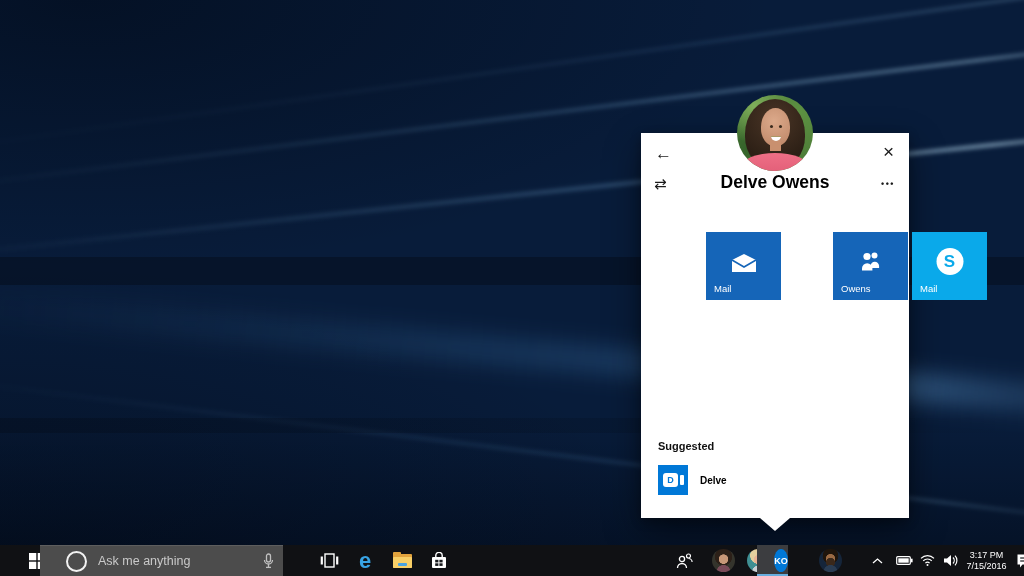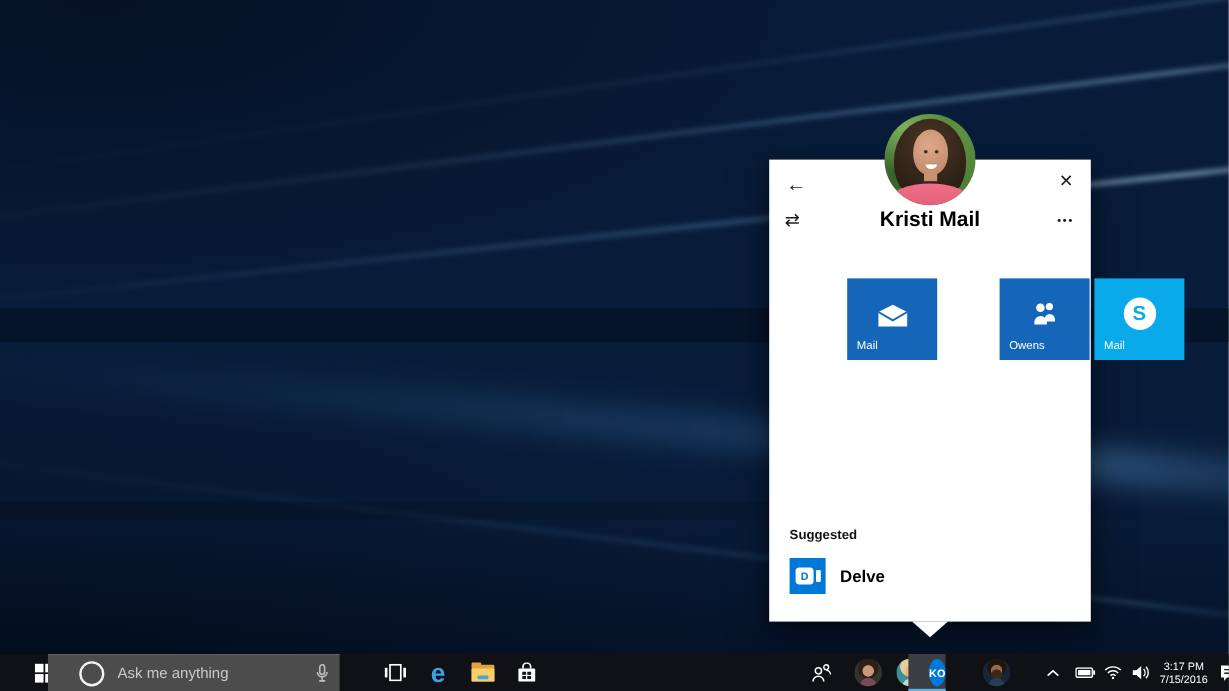--- a/index.html
+++ b/index.html
@@ -74,21 +74,21 @@
   .tile .t-icon{position:absolute;left:50%;transform:translateX(-50%);}
   .skype-circle{top:16px;width:27px;height:27px;border-radius:50%;background:#fff;
     display:flex;align-items:center;justify-content:center;font-weight:700;font-size:17px;color:#0aa9ea;}
   
   .suggested-h{position:absolute;left:17px;top:307px;font-size:11px;font-weight:700;color:#111;}
   .suggested-row{position:absolute;left:17px;top:332px;display:flex;align-items:center;gap:12px;}
   .delve-icon{width:30px;height:30px;background:#0078d7;position:relative;}
   .delve-plate{position:absolute;left:5px;top:8px;width:15px;height:14px;background:#fff;border-radius:3px;
     display:flex;align-items:center;justify-content:center;font-size:9px;font-weight:700;color:#0078d7;}
   .delve-side{position:absolute;left:22px;top:10px;width:4px;height:10px;background:#fff;border-radius:1px;}
-  .suggested-label{font-size:14px;font-weight:700;color:#000;}
+  .suggested-label{font-size:10px;font-weight:700;color:#000;}
   
   .taskbar{position:absolute;left:0;top:545px;width:1024px;height:31px;background:#101114;z-index:5;}
   .tb{position:absolute;top:0;height:31px;display:flex;align-items:center;justify-content:center;padding-left:17px;}
   .start{left:0;width:40px;}
   .searchbox{left:40px;width:243px;background:#4c4c4c;border-top:1px solid #5e5e5e;box-sizing:border-box;
     display:flex;align-items:center;}
   .cortana-ring{width:17px;height:17px;border:2.5px solid #f2f2f2;border-radius:50%;margin-left:9px;flex:none;}
   .searchbox input{flex:1;background:transparent;border:none;outline:none;margin-left:9px;
     font-size:12.5px;color:#e8e8e8;font-family:inherit;min-width:0;}
   .searchbox input::placeholder{color:#c9c9c9;opacity:1;}
@@ -151,21 +151,21 @@
       <div class="eye l"></div>
       <div class="eye r"></div>
       <div class="mouth"></div>
     </div>
     <div class="neck"></div>
     <div class="shirt"></div>
   </div>
 
   <div class="hdr-btn btn-back">←</div>
   <div class="hdr-btn btn-close">×</div>
-  <div class="flyout-name">Kristi Mail</div>
+  <div class="flyout-name">Delve Owens</div>
   <div class="hdr-btn btn-swap">⇄</div>
   <div class="hdr-btn btn-more">•••</div>
 
   <div class="tiles">
     <div class="tile blue">
       <svg class="t-icon" style="top:21px" width="26" height="20" viewBox="0 0 26 20">
         <path d="M1 7 L13 1 L25 7 L25 19 L1 19 Z" fill="#fff"></path>
         <path d="M1 7 L13 14 L25 7" stroke="#1565b8" stroke-width="1.6" fill="none"></path>
       </svg>
       <span class="t-label">Mail</span>

